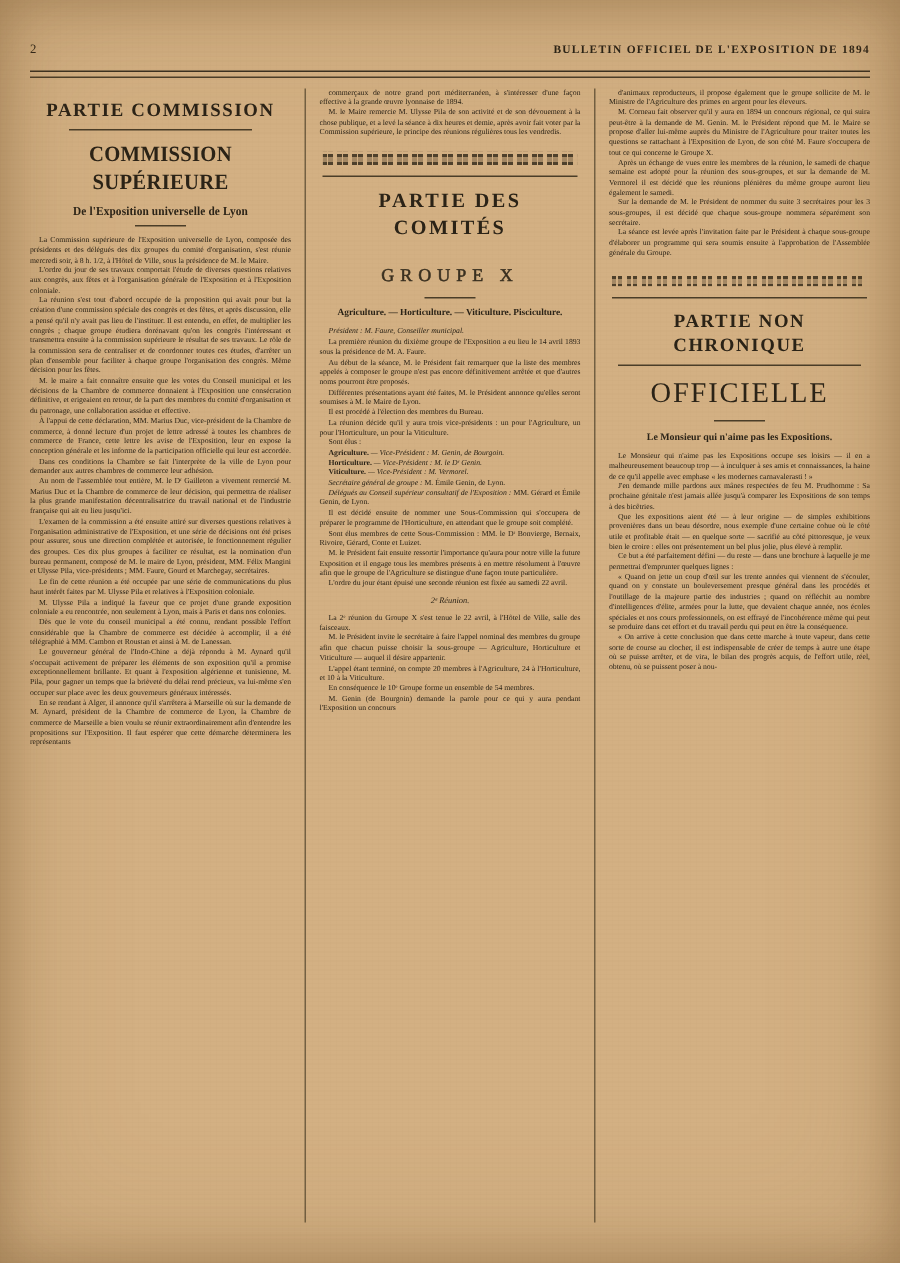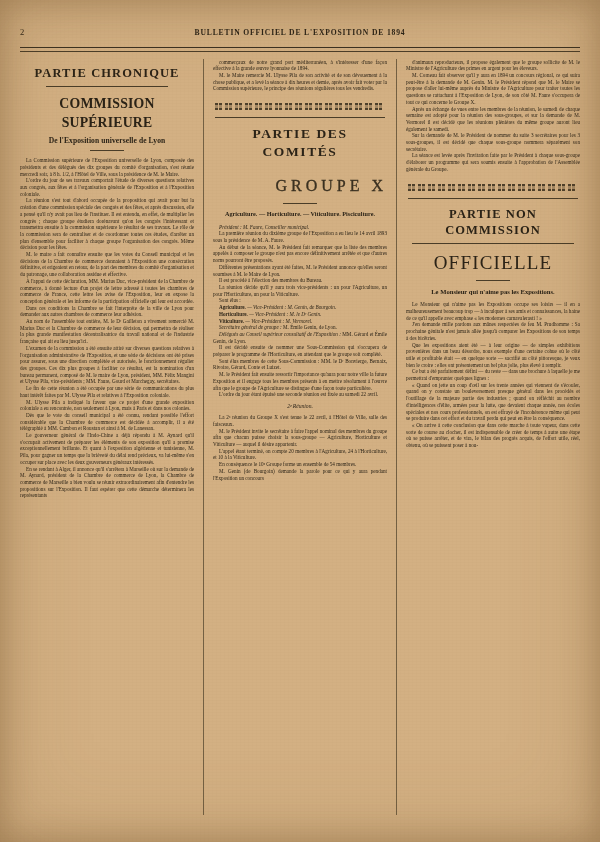--- a/index.html
+++ b/index.html
@@ -55,21 +55,21 @@
     height: 18px;
   }
   .folio {
     position: absolute;
     left: 0;
     top: 1px;
     font-size: 8.5px;
     letter-spacing: .3px;
   }
   .runtitle {
-    text-align: center;
+    text-align: right;
     font-size: 7.6px;
     letter-spacing: .85px;
     font-weight: 700;
     padding-top: 2px;
     text-transform: uppercase;
   }
   .rule-double {
     margin-top: 3px;
     border-top: 1.4px solid #3a3020;
     border-bottom: 0.6px solid #4a3d28;
@@ -143,22 +143,22 @@
     margin: 4px auto 6px;
   }
   .h-travaux {
     text-align: center;
     font-weight: 700;
     font-size: 13.5px;
     letter-spacing: 1.6px;
     margin: 5px 0 6px;
   }
   .h-groupe {
-    text-align: right;
-    font-size: 16px;
+    text-align: center;
+    font-size: 12px;
     letter-spacing: 4px;
     margin: 16px 0 6px;
     color: #3a3020;
     -webkit-text-stroke: 0.35px #3a3020;
   }
   .h-disciplines {
     text-align: center;
     font-weight: 700;
     font-size: 6.2px;
     line-height: 1.4;
@@ -217,21 +217,21 @@
 
   <div class="runhead">
     <div class="folio">2</div>
     <div class="runtitle">BULLETIN OFFICIEL DE L'EXPOSITION DE 1894</div>
   </div>
   <div class="rule-double"></div>
 
   <div class="cols">
 
     <div class="col">
-      <div class="h-part">PARTIE CHRONIQUE</div>
+      <div class="h-part">PARTIE COMMISSION</div>
       <div class="rule-thin"></div>
       <div class="h-commission">COMMISSION SUPÉRIEURE</div>
       <div class="h-sub">De l'Exposition universelle de Lyon</div>
       <div class="rule-short"></div>
       <div>
         <p>La Commission supérieure de l'Exposition universelle de Lyon, composée des présidents et des délégués des dix groupes du comité d'organisation, s'est réunie mercredi soir, à 8 h. 1/2, à l'Hôtel de Ville, sous la présidence de M. le Maire.</p>
         <p>L'ordre du jour de ses travaux comportait l'étude de diverses questions relatives aux congrès, aux fêtes et à l'organisation générale de l'Exposition et à l'Exposition coloniale.</p>
         <p>La réunion s'est tout d'abord occupée de la proposition qui avait pour but la création d'une commission spéciale des congrès et des fêtes, et après discussion, elle a pensé qu'il n'y avait pas lieu de l'instituer. Il est entendu, en effet, de multiplier les congrès ; chaque groupe étudiera dorénavant qu'on les congrès l'intéressant et transmettra ensuite à la commission supérieure le résultat de ses travaux. Le rôle de la commission sera de centraliser et de coordonner toutes ces études, d'arrêter un plan d'ensemble pour faciliter à chaque groupe l'organisation des congrès. Même décision pour les fêtes.</p>
         <p>M. le maire a fait connaître ensuite que les votes du Conseil municipal et les décisions de la Chambre de commerce donnaient à l'Exposition une consécration définitive, et erigeaient en retour, de la part des membres du comité d'organisation et du patronage, une collaboration assidue et effective.</p>
         <p>À l'appui de cette déclaration, MM. Marius Duc, vice-président de la Chambre de commerce, à donné lecture d'un projet de lettre adressé à toutes les chambres de commerce de France, cette lettre les avise de l'Exposition, leur en expose la conception générale et les informe de la participation officielle qui leur est accordée.</p>
@@ -297,21 +297,21 @@
     <div class="col">
       <p>d'animaux reproducteurs, il propose également que le groupe sollicite de M. le Ministre de l'Agriculture des primes en argent pour les éleveurs.</p>
       <p>M. Corneau fait observer qu'il y aura en 1894 un concours régional, ce qui suira peut-être à la demande de M. Genin. M. le Président répond que M. le Maire se propose d'aller lui-même auprès du Ministre de l'Agriculture pour traiter toutes les questions se rattachant à l'Exposition de Lyon, de son côté M. Faure s'occupera de tout ce qui concerne le Groupe X.</p>
       <p>Après un échange de vues entre les membres de la réunion, le samedi de chaque semaine est adopté pour la réunion des sous-groupes, et sur la demande de M. Vermorel il est décidé que les réunions plénières du même groupe auront lieu également le samedi.</p>
       <p>Sur la demande de M. le Président de nommer du suite 3 secrétaires pour les 3 sous-groupes, il est décidé que chaque sous-groupe nommera séparément son secrétaire.</p>
       <p>La séance est levée après l'invitation faite par le Président à chaque sous-groupe d'élaborer un programme qui sera soumis ensuite à l'approbation de l'Assemblée générale du Groupe.</p>
 
       <div class="ornament"></div>
       <div class="ornament-rule"></div>
 
-      <div class="h-part">PARTIE NON COMMISSION</div>
+      <div class="h-part">PARTIE NON CHRONIQUE</div>
       <div class="rule-thin wide"></div>
       <div class="h-chronique">OFFICIELLE</div>
       <div class="rule-short"></div>
       <div class="h-chron-sub">Le Monsieur qui n'aime pas les Expositions.</div>
 
       <p>Le Monsieur qui n'aime pas les Expositions occupe ses loisirs — il en a malheureusement beaucoup trop — à inculquer à ses amis et connaissances, la haine de ce qu'il appelle avec emphase « les modernes carnavalerasti ! »</p>
       <p>J'en demande mille pardons aux mânes respectées de feu M. Prudhomme : Sa prochaine génitale n'est jamais allée jusqu'à comparer les Expositions de son temps à des bicêtries.</p>
       <p>Que les expositions aient été — à leur origine — de simples exhibitions provenières dans un beau désordre, nous exemple d'une certaine cohue où le côté utile et profitable était — en quelque sorte — sacrifié au côté pittoresque, je veux bien le croire : elles ont présentement un bel plus jolie, plus élevé à remplir.</p>
       <p>Ce but a été parfaitement défini — du reste — dans une brochure à laquelle je me permettrai d'emprunter quelques lignes :</p>
       <p>« Quand on jette un coup d'œil sur les trente années qui viennent de s'écouler, quand on y constate un bouleversement presque général dans les procédés et l'outillage de la majeure partie des industries ; quand on réfléchit au nombre d'intelligences d'élite, armées pour la lutte, que devaient chaque année, nos écoles spéciales et nos cours professionnels, on est effrayé de l'incohérence même qui peut se produire dans cet effort et du travail perdu qui peut en être la conséquence.</p>

